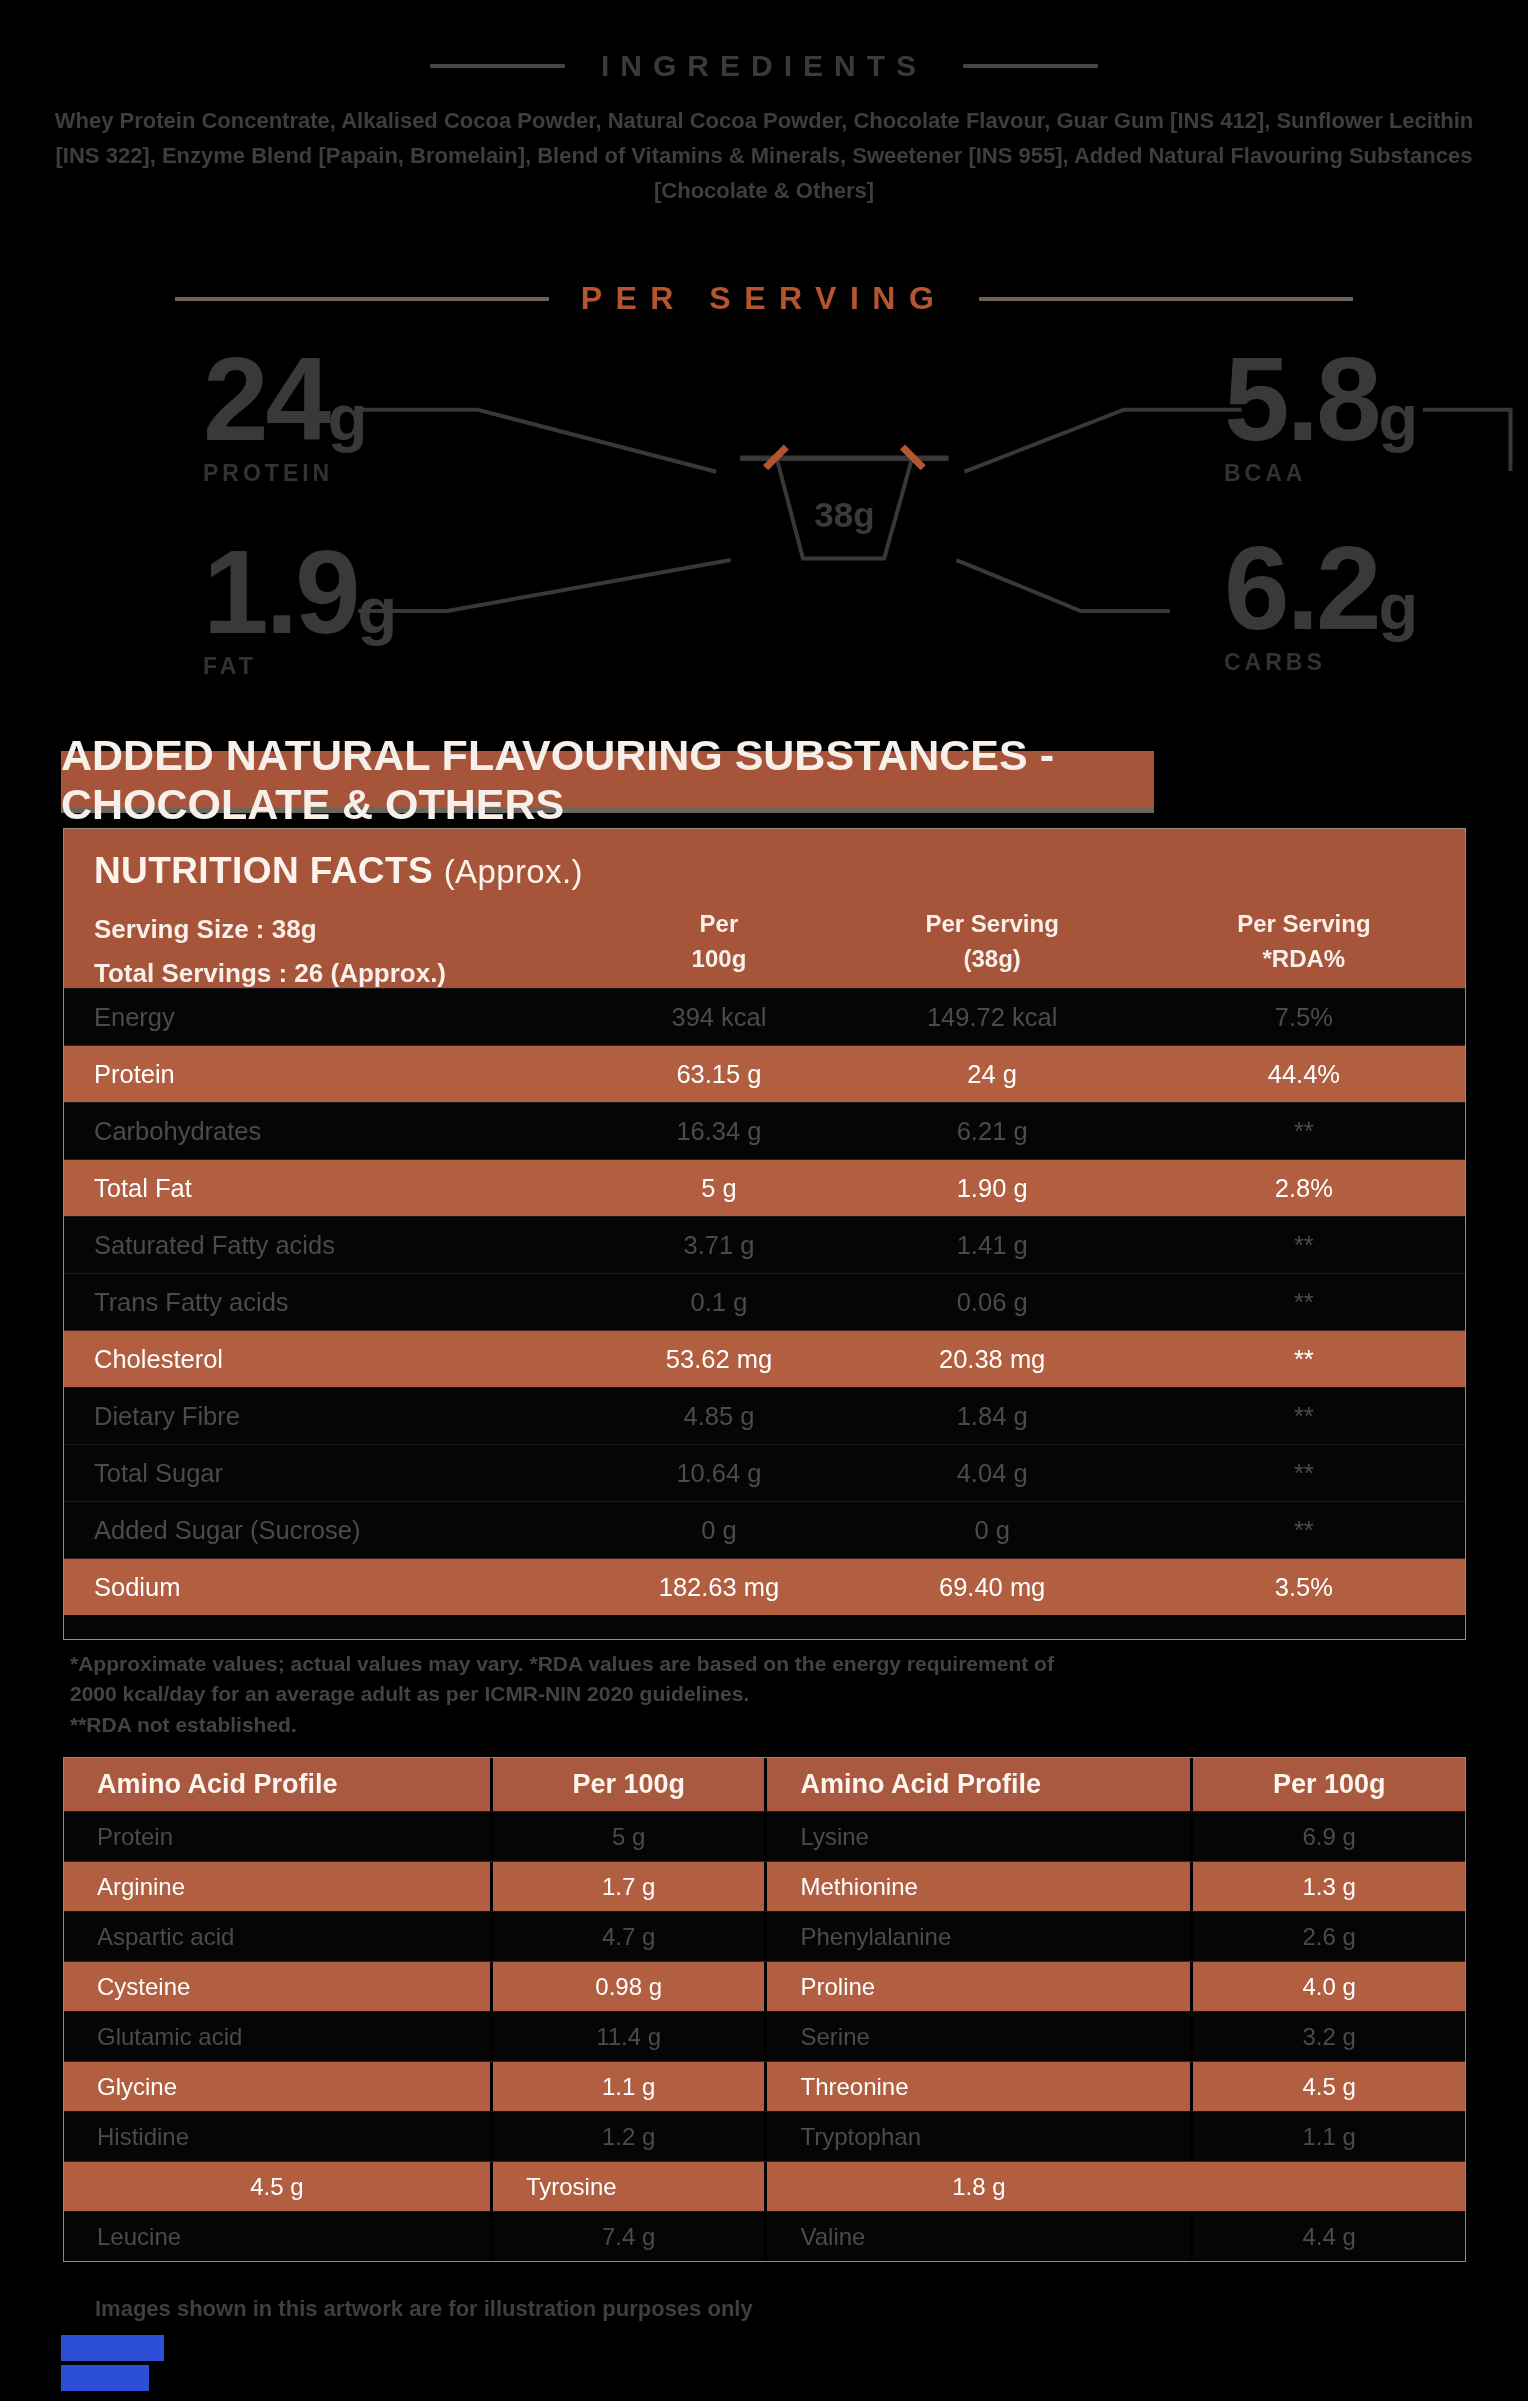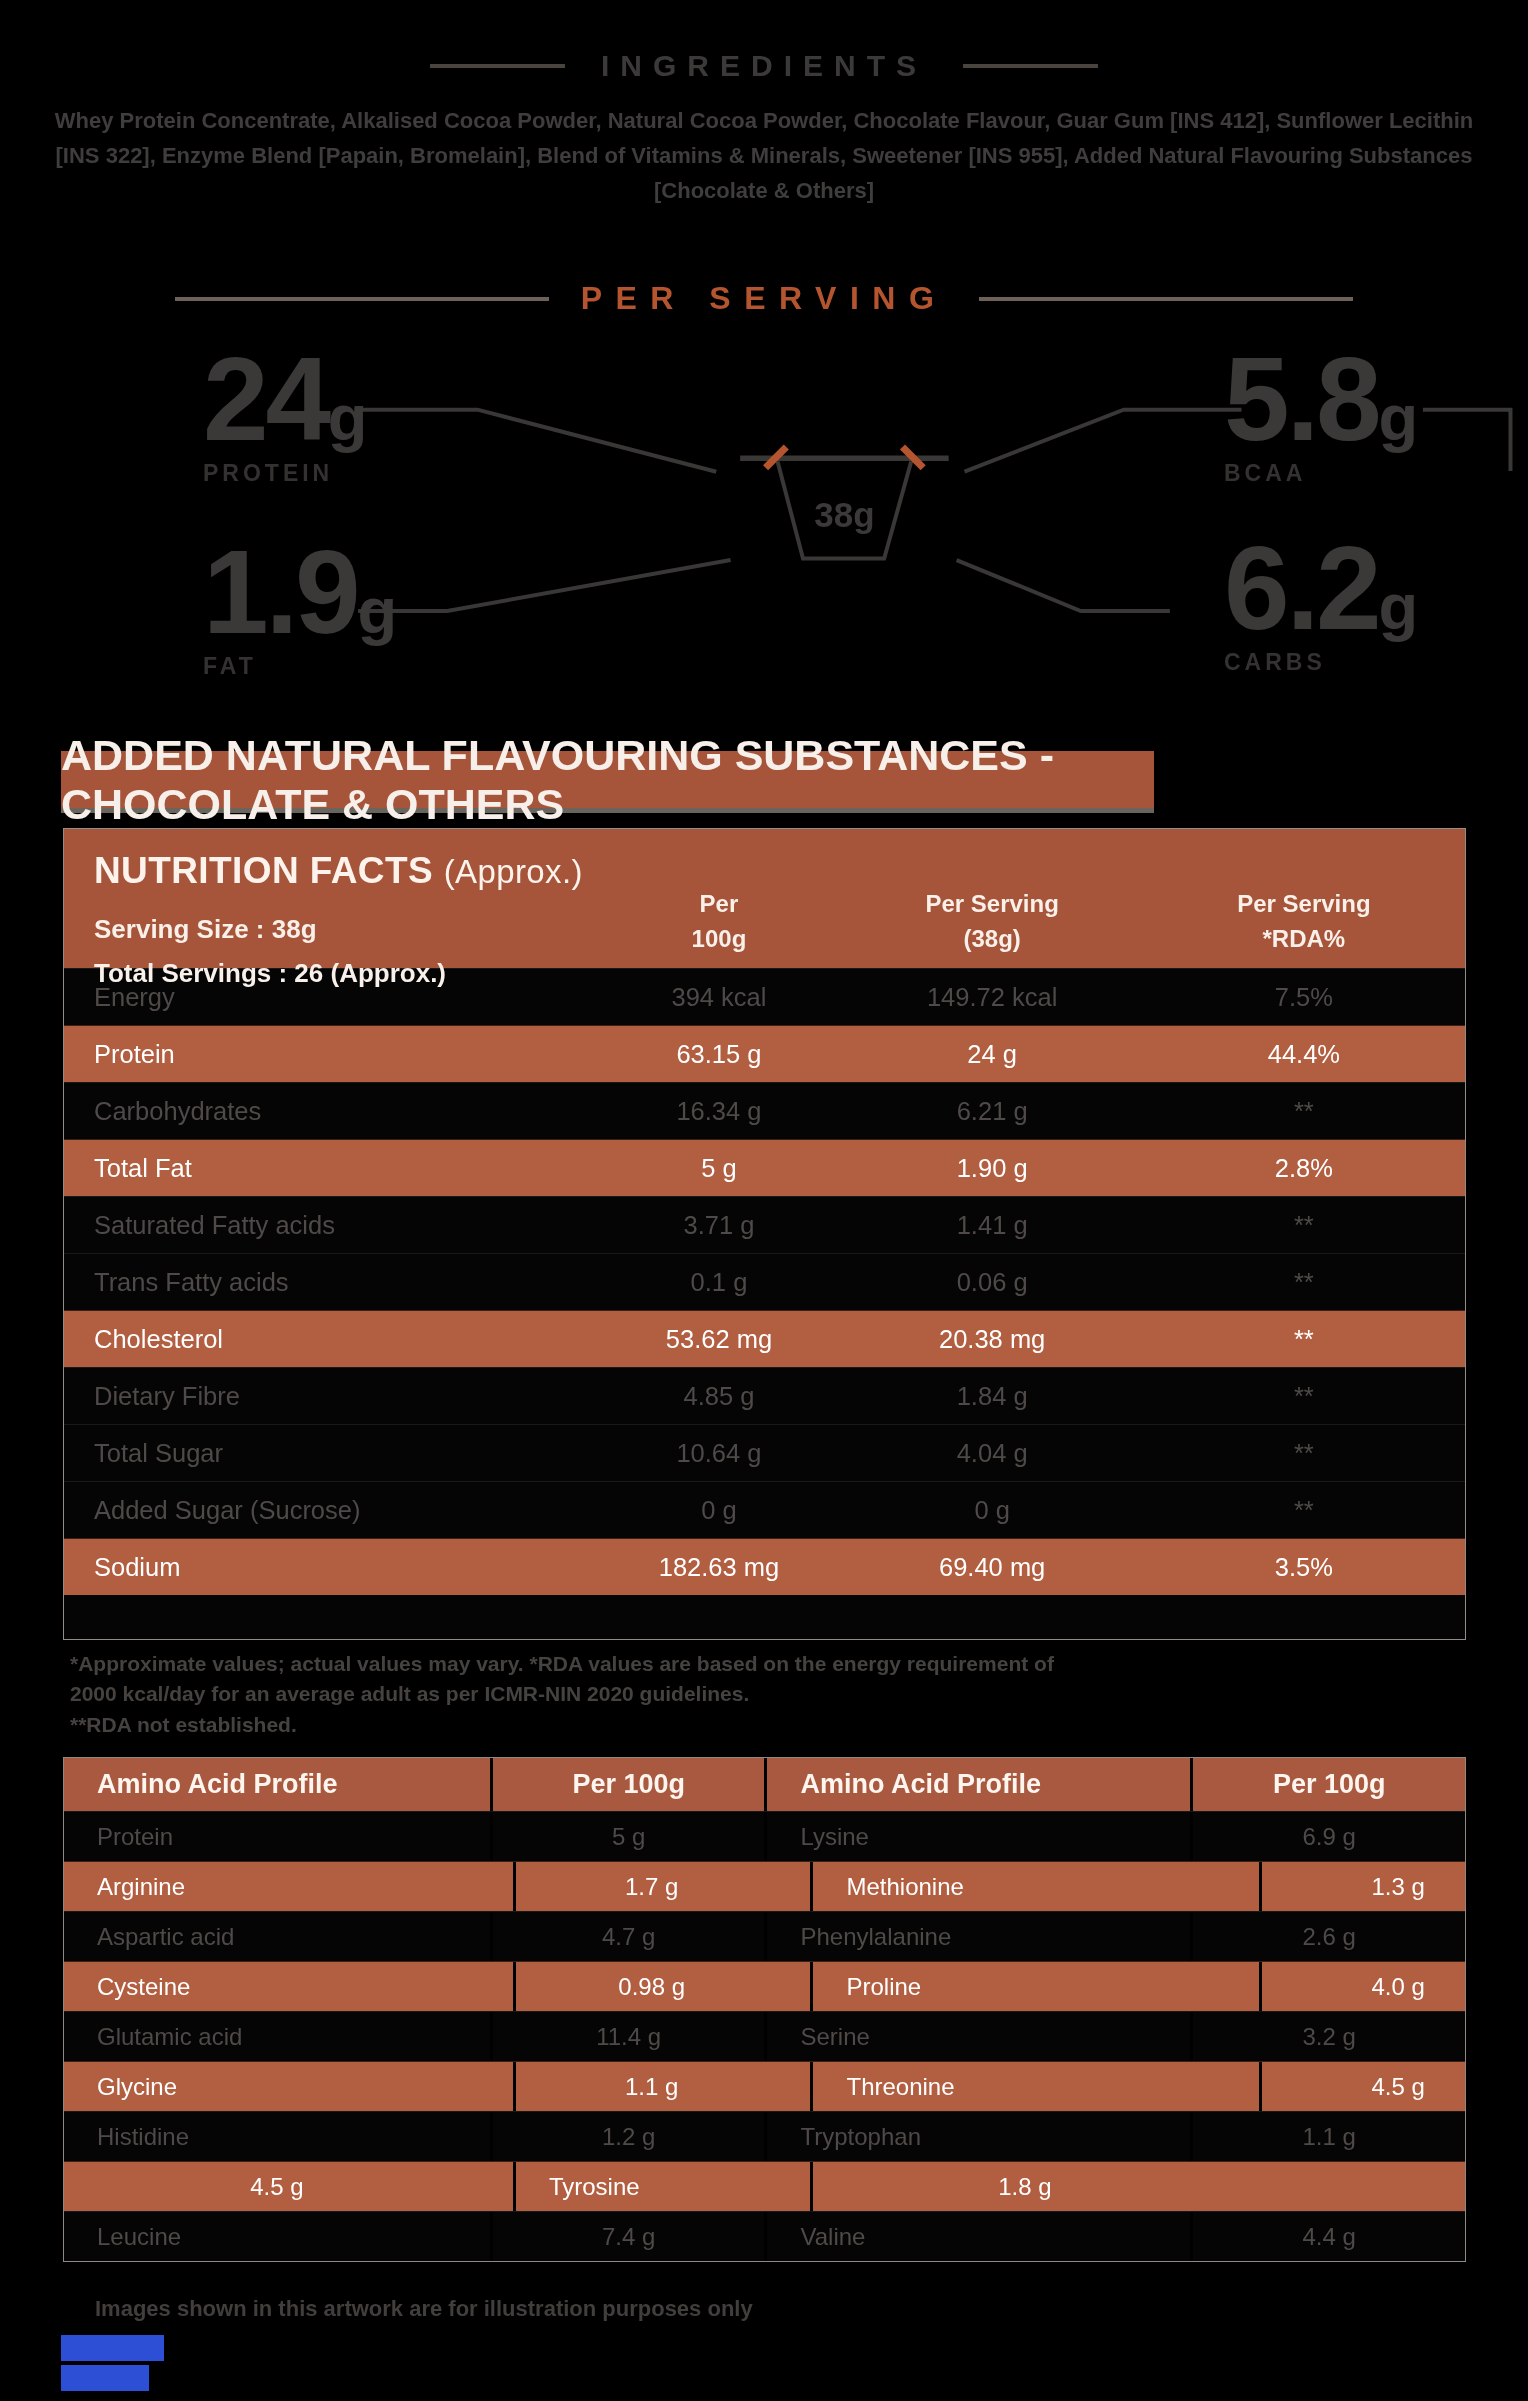--- a/index.html
+++ b/index.html
@@ -44,21 +44,21 @@
     position:absolute; top:751px; left:61px; width:1093px; height:62px;
     background:#a6543a; border-bottom:5.6px solid #69655d;
     display:flex; align-items:center; justify-content:center;
   }
   .banner span { color:#f7efe9; font-size:43px; font-weight:bold; letter-spacing:0px; }
   
   .nutri-card {
     position:absolute; top:828px; left:63px; width:1403px; height:812px;
     background:#050505; border:1.6px solid #938d86;
   }
-  .nutri-head { background:#a6543a; height:139px; padding:21px 0 0 30px; position:relative; }
+  .nutri-head { background:#a6543a; height:159px; padding:21px 0 0 30px; position:relative; }
   .nutri-title { font-size:37px; font-weight:bold; color:#fbf3ec; letter-spacing:0.4px; }
   .nutri-title .suffix { font-weight:500; font-size:33px; }
   .nutri-serving { margin-top:24px; font-size:26px; font-weight:bold; color:#f8f0e9; line-height:1.0; }
   .nutri-serving div + div { margin-top:18.3px; }
   .nutri-cols { position:absolute; bottom:11px; left:0; width:100%;
     display:grid; grid-template-columns:38% 17.5% 21.5% 23%; }
   .nutri-col { grid-column:auto; text-align:center; font-size:24px; font-weight:bold;
     color:#f8f0e9; line-height:1.45; }
   .nutri-col:nth-child(1){ grid-column:2; }
   .rows { }
@@ -77,21 +77,21 @@
     border:1.6px solid #8f8982; background:#050505;
   }
   .arow { display:grid; grid-template-columns:30.4% 19.6% 30.4% 19.6%; height:50px; align-items:center;
     background:#050505; color:#4f4a47; font-size:24px; border-top:1.6px solid #181818; }
   .arow > div { height:100%; display:flex; align-items:center; }
   .arow .a-name { padding-left:33px; }
   .arow .a-val { justify-content:center; }
   .arow > div + div { border-left:3.2px solid #000; }
   .arow.head { height:53px; background:#a85940; color:#fdf5ee; font-weight:bold; font-size:27px; border-top:none; }
   .arow.head .a-val { font-weight:bold; }
-  .arow.hl { background:#b25e41; color:#ffffff; border-top:1.6px solid #3a2017;gap:23px; }
+  .arow.hl { background:#b25e41; color:#ffffff; border-top:1.6px solid #3a2017; }
   
   .footer-note { position:absolute; top:2296px; left:70px;
     font-size:22px; font-weight:bold; color:#413e3c;margin-left:25px; }
   .blue-bar { position:absolute; left:61px; background:#2d4fd6; height:26px; }
   .blue-bar.b1 { top:2335px; width:103px; }
   .blue-bar.b2 { top:2365px; width:88px; }
 </style>
 </head>
 <body>
 

